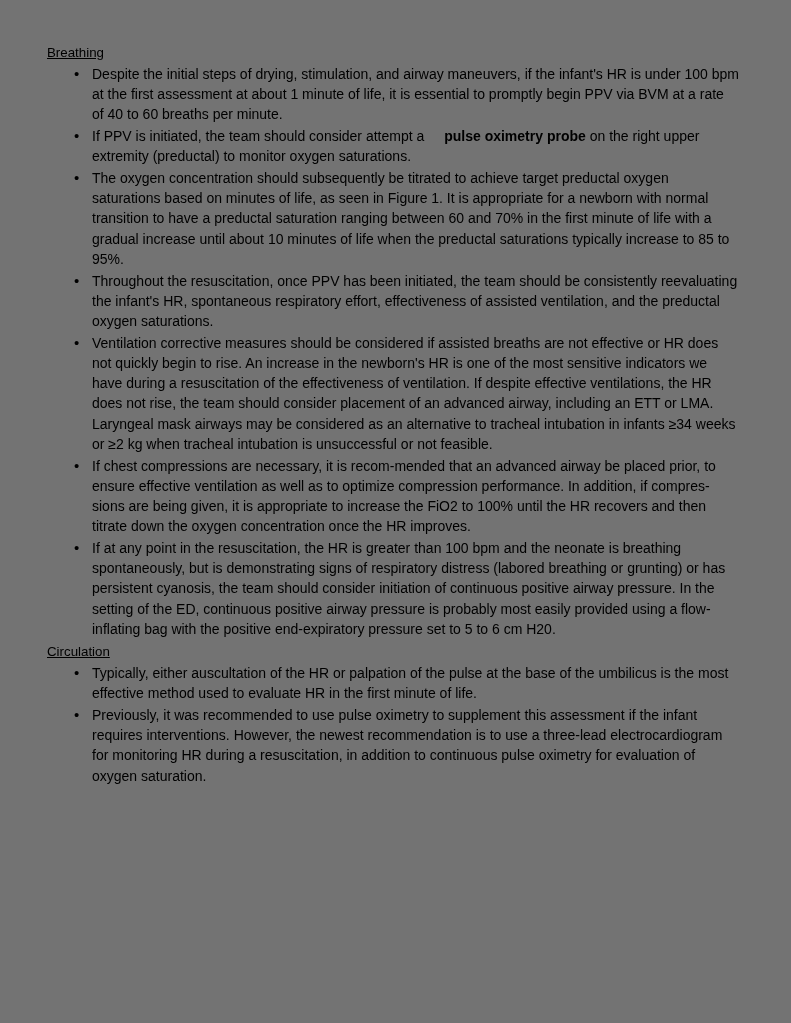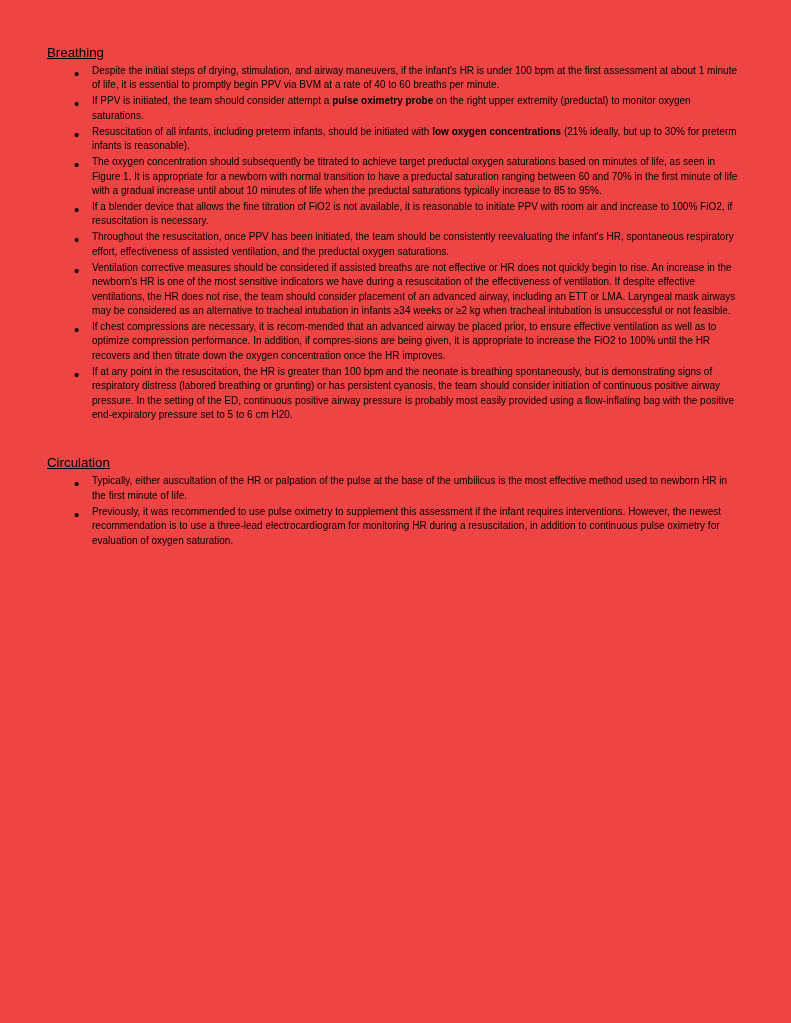--- a/index.html
+++ b/index.html
@@ -4,75 +4,73 @@
 <style>
   html, body {
     margin: 0;
     padding: 0;
     background: #ffffff;
   }
   .page {
     position: relative;
     width: 791px;
     height: 1023px;
-    background: #ef4444;
+    background: #737373;
     box-sizing: border-box;
     padding: 44px 52px 40px 46px;
     font-family: "Liberation Sans", sans-serif;
     color: #000000;
   }
   .section-heading {
     font-size: 13.3px;
     line-height: 1.35;
     text-decoration: underline;
     margin: 0 0 2px 0;
     padding-left: 1px;
   }
   .section-heading.second {
-    margin-top: 32px;
+    margin-top: 4px;
   }
   ul.bullets {
     list-style: none;
     margin: 0;
     padding: 0;
   }
   ul.bullets > li {
     position: relative;
     padding-left: 46px;
     margin-bottom: 1.5px;
-    font-size: 10px;
+    font-size: 14px;
     line-height: 1.445;
     text-align: left;
   }
   ul.bullets > li::before {
     content: "\2022";
     position: absolute;
     left: 28px;
     top: -1px;
     font-size: 15px;
     line-height: 1.445;
   }
-  b { font-weight: bold; }
+  b { font-weight: bold; margin-left: 16px; }
 </style>
 </head>
 <body>
 
 <div class="page">
   <div id="doc-body">
       <div class="section-heading">Breathing</div>
       <ul class="bullets">
         <li><span>Despite the initial steps of drying, stimulation, and airway maneuvers, if the infant's HR is under 100 bpm at the first assessment at about 1 minute of life, it is essential to promptly begin PPV via BVM at a rate of 40 to 60 breaths per minute.</span></li>
         <li><span>If PPV is initiated, the team should consider attempt a </span><b>pulse oximetry probe</b><span> on the right upper extremity (preductal) to monitor oxygen saturations.</span></li>
-        <li><span>Resuscitation of all infants, including preterm infants, should be initiated with </span><b>low oxygen concentrations</b><span> (21% ideally, but up to 30% for preterm infants is reasonable).</span></li>
         <li><span>The oxygen concentration should subsequently be titrated to achieve target preductal oxygen saturations based on minutes of life, as seen in Figure 1. It is appropriate for a newborn with normal transition to have a preductal saturation ranging between 60 and 70% in the first minute of life with a gradual increase until about 10 minutes of life when the preductal saturations typically increase to 85 to 95%.</span></li>
-        <li><span>If a blender device that allows the fine titration of FiO2 is not available, it is reasonable to initiate PPV with room air and increase to 100% FiO2, if resuscitation is necessary.</span></li>
         <li><span>Throughout the resuscitation, once PPV has been initiated, the team should be consistently reevaluating the infant's HR, spontaneous respiratory effort, effectiveness of assisted ventilation, and the preductal oxygen saturations.</span></li>
         <li><span>Ventilation corrective measures should be considered if assisted breaths are not effective or HR does not quickly begin to rise. An increase in the newborn's HR is one of the most sensitive indicators we have during a resuscitation of the effectiveness of ventilation. If despite effective ventilations, the HR does not rise, the team should consider placement of an advanced airway, including an ETT or LMA. Laryngeal mask airways may be considered as an alternative to tracheal intubation in infants ≥34 weeks or ≥2 kg when tracheal intubation is unsuccessful or not feasible.</span></li>
         <li><span>If chest compressions are necessary, it is recom-mended that an advanced airway be placed prior, to ensure effective ventilation as well as to optimize compression performance. In addition, if compres-sions are being given, it is appropriate to increase the FiO2 to 100% until the HR recovers and then titrate down the oxygen concentration once the HR improves.</span></li>
         <li><span>If at any point in the resuscitation, the HR is greater than 100 bpm and the neonate is breathing spontaneously, but is demonstrating signs of respiratory distress (labored breathing or grunting) or has persistent cyanosis, the team should consider initiation of continuous positive airway pressure. In the setting of the ED, continuous positive airway pressure is probably most easily provided using a flow-inflating bag with the positive end-expiratory pressure set to 5 to 6 cm H20.</span></li>
       </ul>
       <div class="section-heading second">Circulation</div>
       <ul class="bullets">
-        <li><span>Typically, either auscultation of the HR or palpation of the pulse at the base of the umbilicus is the most effective method used to newborn HR in the first minute of life.</span></li>
+        <li><span>Typically, either auscultation of the HR or palpation of the pulse at the base of the umbilicus is the most effective method used to evaluate HR in the first minute of life.</span></li>
         <li><span>Previously, it was recommended to use pulse oximetry to supplement this assessment if the infant requires interventions. However, the newest recommendation is to use a three-lead electrocardiogram for monitoring HR during a resuscitation, in addition to continuous pulse oximetry for evaluation of oxygen saturation.</span></li>
       </ul>
     </div>
 </div>
 
 </body></html>

